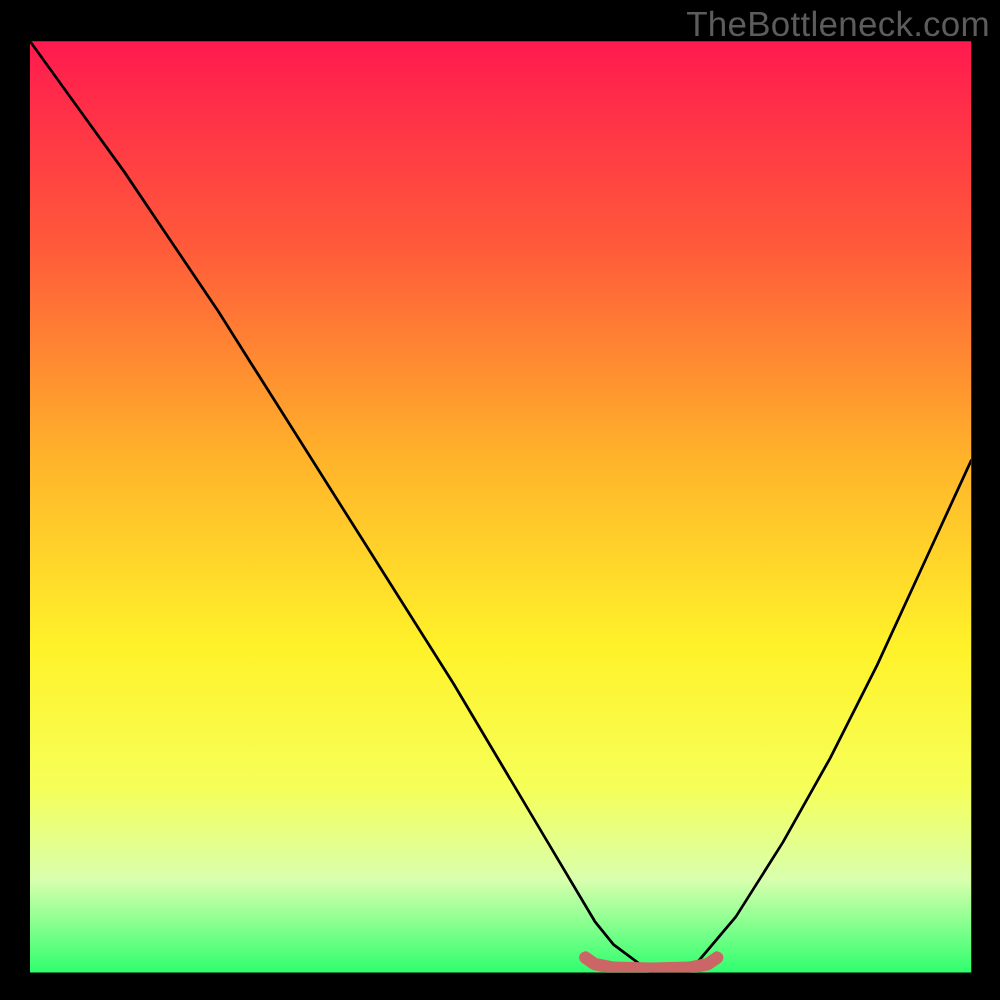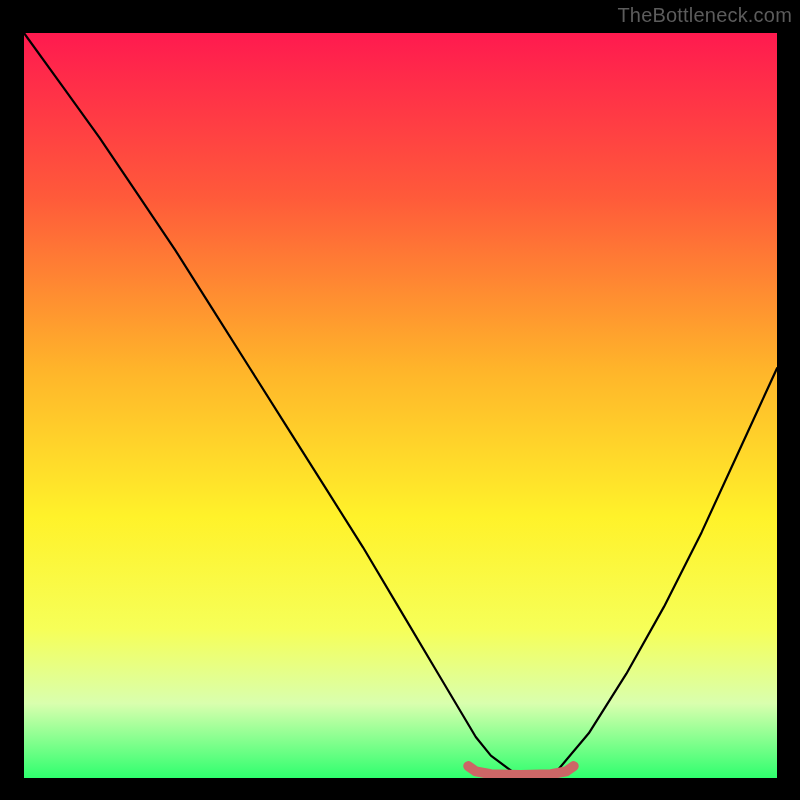--- a/index.html
+++ b/index.html
@@ -33,21 +33,21 @@
       #f6ff58 80%,
       #d9ffae 90%,
       #2fff6e 100%
     );
   }
   .attrib {
     position: absolute;
     right: 8px;
     top: 4px;
     font-family: Arial, Helvetica, sans-serif;
-    font-size: 20px;
+    font-size: 28px;
     color: #5c5c5c;
     letter-spacing: 0.2px;
     user-select: none;
   }
   svg.overlay {
     position: absolute;
     left: 0;
     top: 0;
     width: 753px;
     height: 745px;

